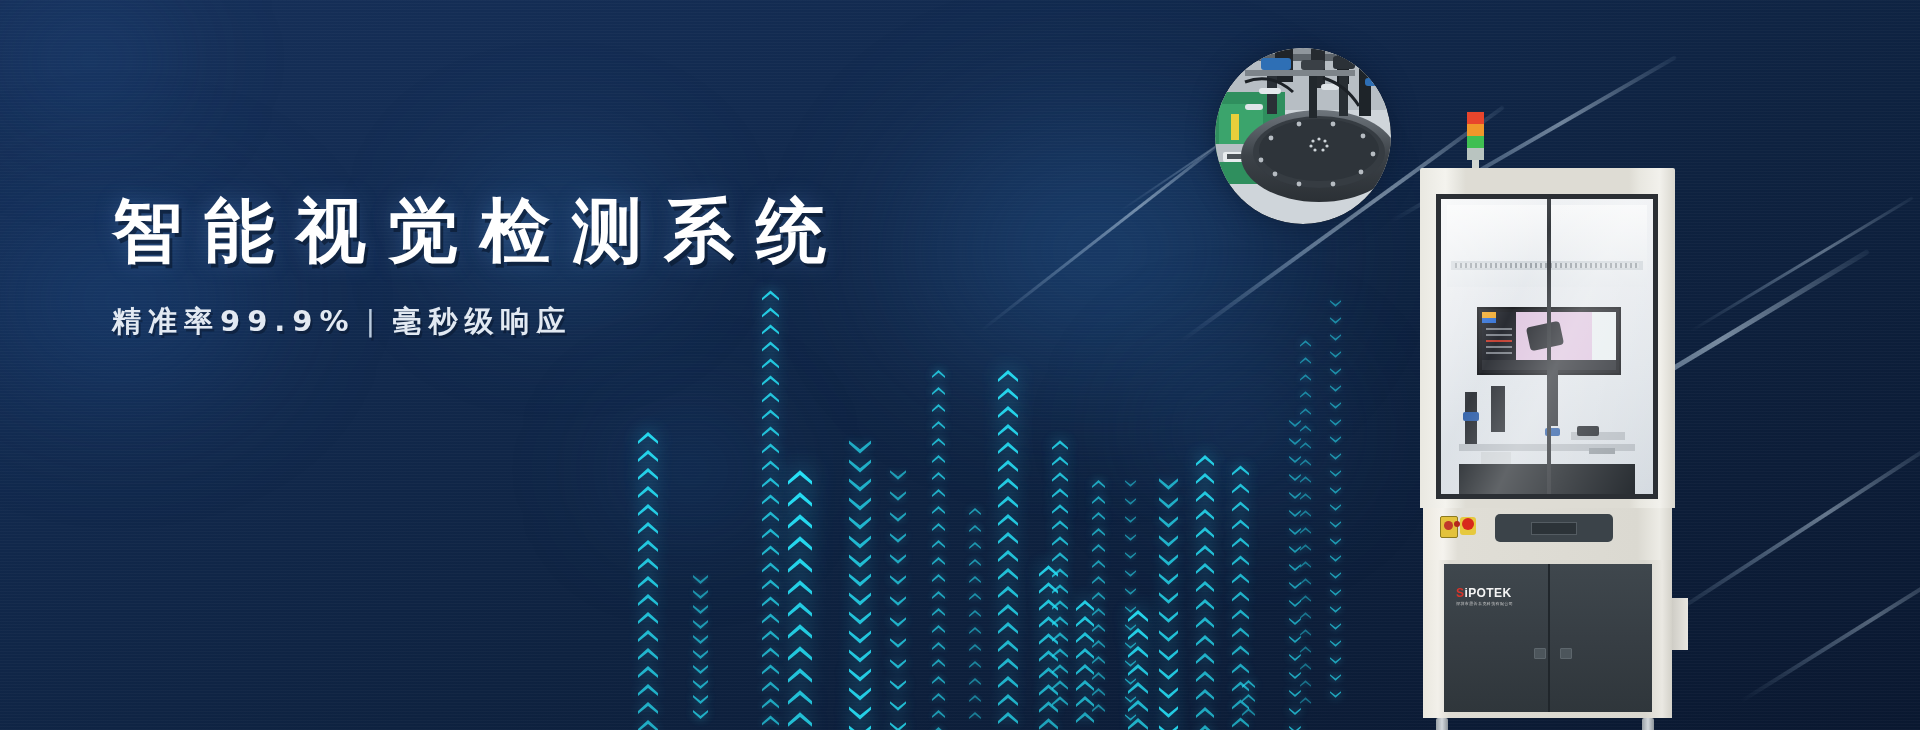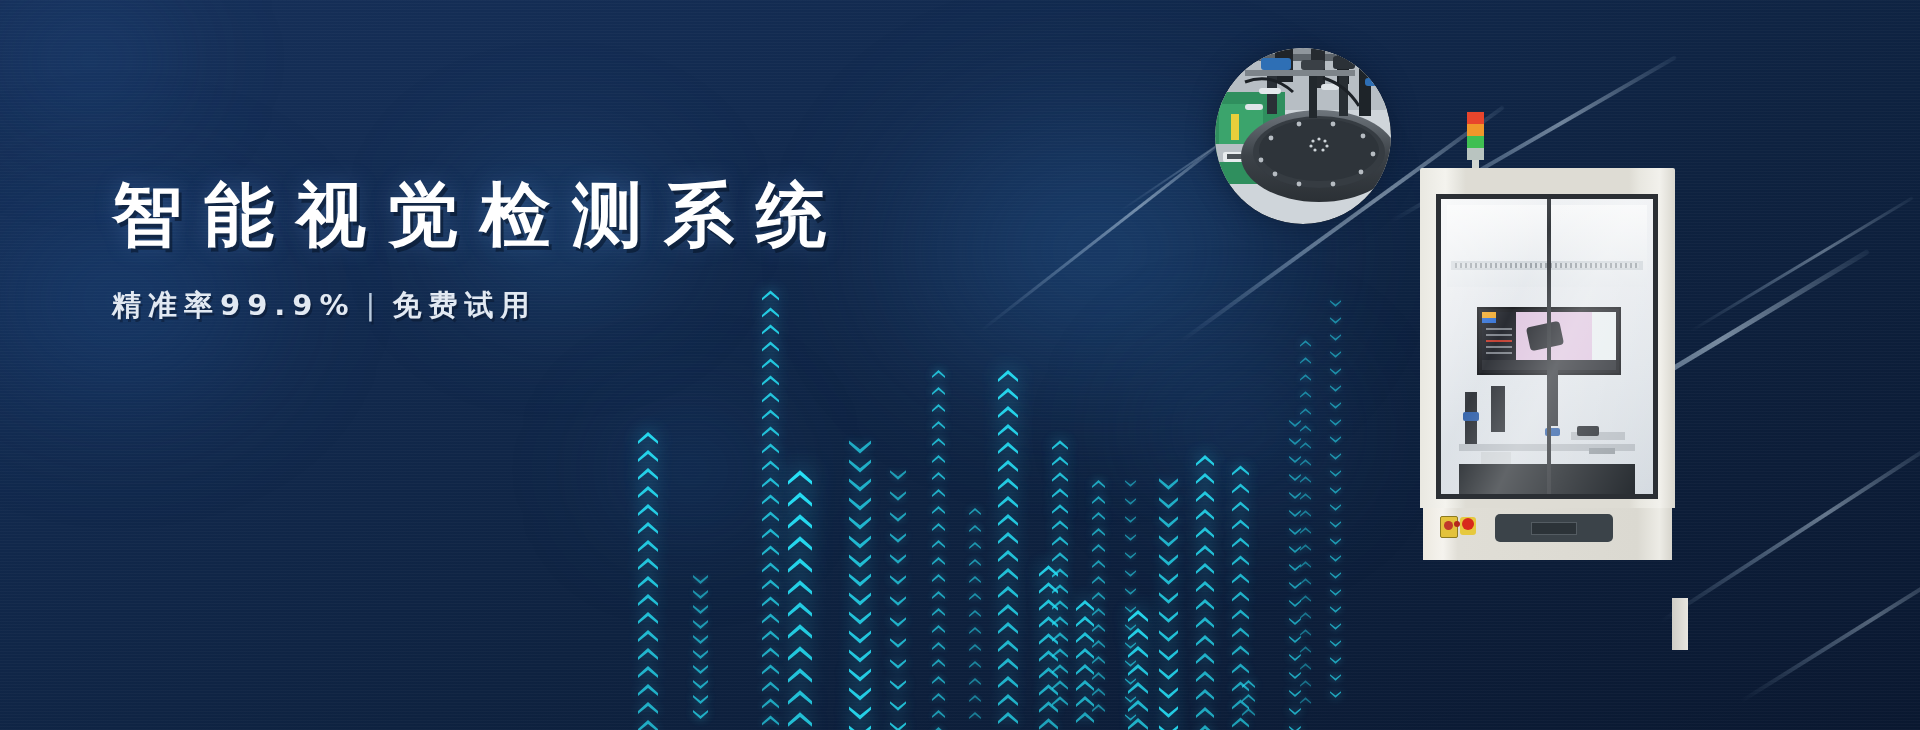--- a/index.html
+++ b/index.html
@@ -36,21 +36,21 @@
   .streaks{position:absolute;inset:0;overflow:hidden;}
   .streak{
     position:absolute;
     background:linear-gradient(90deg, rgba(190,225,255,0) 0%, rgba(205,232,255,0.55) 35%, rgba(220,240,255,0.85) 60%, rgba(200,230,255,0.10) 100%);
     transform-origin:left center;
     filter:blur(0.6px);
     border-radius:4px;
   }
 
   
-  .textblock{position:absolute;left:112px;top:180px;width:900px;}
+  .textblock{position:absolute;left:112px;top:196px;width:900px;}
   .headline{
     font-size:70px;font-weight:bold;color:#ffffff;letter-spacing:22px;
     line-height:1.0;margin:0;white-space:nowrap;
     text-shadow:3px 4px 0 rgba(6,18,36,0.55), 0 0 22px rgba(120,180,255,0.25);
     font-family:"DejaVu Sans","Liberation Sans",sans-serif;
   }
   .cta{
     display:inline-block;margin-top:34px;
     background:linear-gradient(180deg,#ff7a1c 0%,#f96a0c 55%,#ef5f06 100%);
     color:#ffffff;font-size:27px;font-weight:bold;letter-spacing:9px;
@@ -1350,24 +1350,41 @@
         </div>
       <div class="small-btn"></div>
       <div class="estop-r">
           <div class="knob"></div>
         </div>
       <div class="ctrlpanel">
         <div class="ctrlslot"></div>
       </div>
     </div>
 
+    <div class="cab-low">
+      <div class="doors">
+        <div class="logo">
+          <div class="logo-main"><span class="s">S</span><span>iPOTEK</span></div>
+          <div class="logo-sub">深圳市思普泰克科技有限公司</div>
+        </div>
+        <div class="door-split"></div>
+        <div class="handle" style="left:90px;top:84px;"></div>
+        <div class="handle" style="left:116px;top:84px;"></div>
+      </div>
+      <div class="foot" style="left:6px;">
+          <div class="post"></div>
+        </div>
+      <div class="foot" style="left:212px;">
+          <div class="post"></div>
+        </div>
+    </div>
 
     <div class="sidearm"></div>
   </div>
 
   <div class="textblock">
     <h1 class="headline">智能视觉检测系统</h1>
     <div class="tagline">
-      <span>精准率99.9%</span><span class="sep">|</span><span>免费试用</span>
+      <span>精准率99.9%</span><span class="sep">|</span><span>毫秒级响应</span>
     </div>
   </div>
 
 </div>
 
 </body></html>

